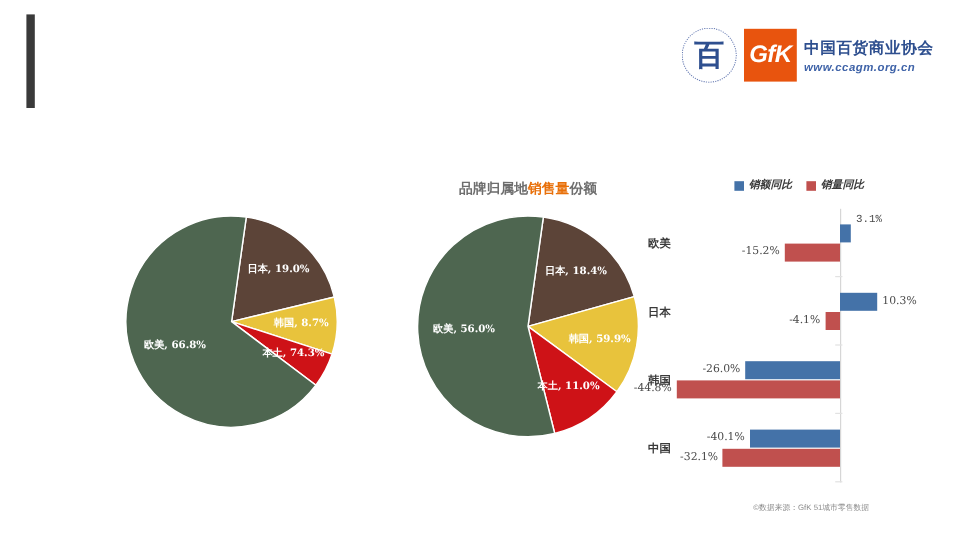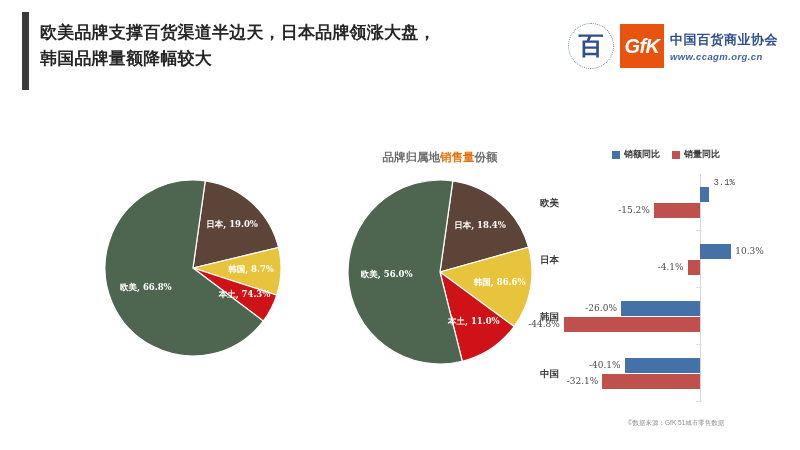--- a/index.html
+++ b/index.html
@@ -138,20 +138,21 @@
     width: 256px; height: 262px;
   }
   #bar-legend {
     position: absolute;
     left: 0; top: 0;
     width: 100%;
     display: flex;
     justify-content: center;
     align-items: center;
     gap: 12px;
+    font-style: italic;
   }
   .legend-item { display: flex; align-items: center; gap: 4px; }
   .legend-swatch { width: 8px; height: 8px; flex: none; }
   .legend-text {
     font-family: "DejaVu Serif", serif;
     font-size: 9px;
     font-weight: bold;
     color: #3a3a3a;
     white-space: nowrap;
   }
@@ -209,24 +210,20 @@
     color: #8d8d8d;
     white-space: nowrap;
   }
 </style>
 </head>
 <body>
 
 <div id="slide">
 
   <div id="title-accent-bar"></div>
-  <div id="slide-title">
-    <span class="title-line">欧美品牌支撑百货渠道半边天，日本品牌领涨大盘，</span>
-    <span class="title-line">韩国品牌量额降幅较大</span>
-  </div>
 
   <div id="logo-group">
     <div id="ccagm-mark">
       <div class="dot-ring"></div>
       <div class="mark-glyph">百</div>
     </div>
     <div id="gfk-logo">GfK</div>
     <div id="ccagm-text-block">
       <div id="ccagm-name">中国百货商业协会</div>
       <div id="ccagm-url">www.ccagm.org.cn</div>
@@ -253,21 +250,21 @@
       <span>品牌归属地</span><span class="hl">销售量</span><span>份额</span>
     </div>
     <div class="pie-wrap" id="pie-wrap-2" style="width: 188px; height: 188px; position: absolute;">
         <svg width="188" height="188" class="pie-svg">
           <path d="M 94 94 L 106.80392528832604 2.8953376757755365 A 92 92 0 0 1 182.5991774782184 69.21722876304672 Z" fill="#5c4438" stroke="#ffffff" stroke-width="1.2"></path>
           <path d="M 94 94 L 182.5991774782184 69.21722876304672 A 92 92 0 0 1 168.12958730469637 148.4867349548071 Z" fill="#e8c33c" stroke="#ffffff" stroke-width="1.2"></path>
           <path d="M 94 94 L 168.12958730469637 148.4867349548071 A 92 92 0 0 1 116.26305885643175 183.26564966634731 Z" fill="#ce1217" stroke="#ffffff" stroke-width="1.2"></path>
           <path d="M 94 94 L 116.26305885643175 183.26564966634731 A 92 92 0 1 1 106.80392528832603 2.8953376757755223 Z" fill="#4e6650" stroke="#ffffff" stroke-width="1.2"></path>
         </svg>
         <div class="pie-label" style="left: 133.985px; top: 42.3039px; transform: translateX(-50%);">日本, 18.4%</div>
-        <div class="pie-label" style="left: 153.733px; top: 98.9035px; transform: translateX(-50%);">韩国, 86.6%</div>
+        <div class="pie-label" style="left: 153.733px; top: 98.9035px; transform: translateX(-50%);">韩国, 59.9%</div>
         <div class="pie-label" style="left: 127.817px; top: 138.432px; transform: translateX(-50%);">本土, 11.0%</div>
         <div class="pie-label" style="left: 40.7132px; top: 90.7945px; transform: translateX(-50%);">欧美, 56.0%</div>
       </div>
   </div>
 
   <div id="bar-panel">
     <div id="bar-legend">
         <div class="legend-item">
           <span class="legend-swatch" style="background: rgb(68, 114, 168);"></span>
           <span class="legend-text">销额同比</span>

